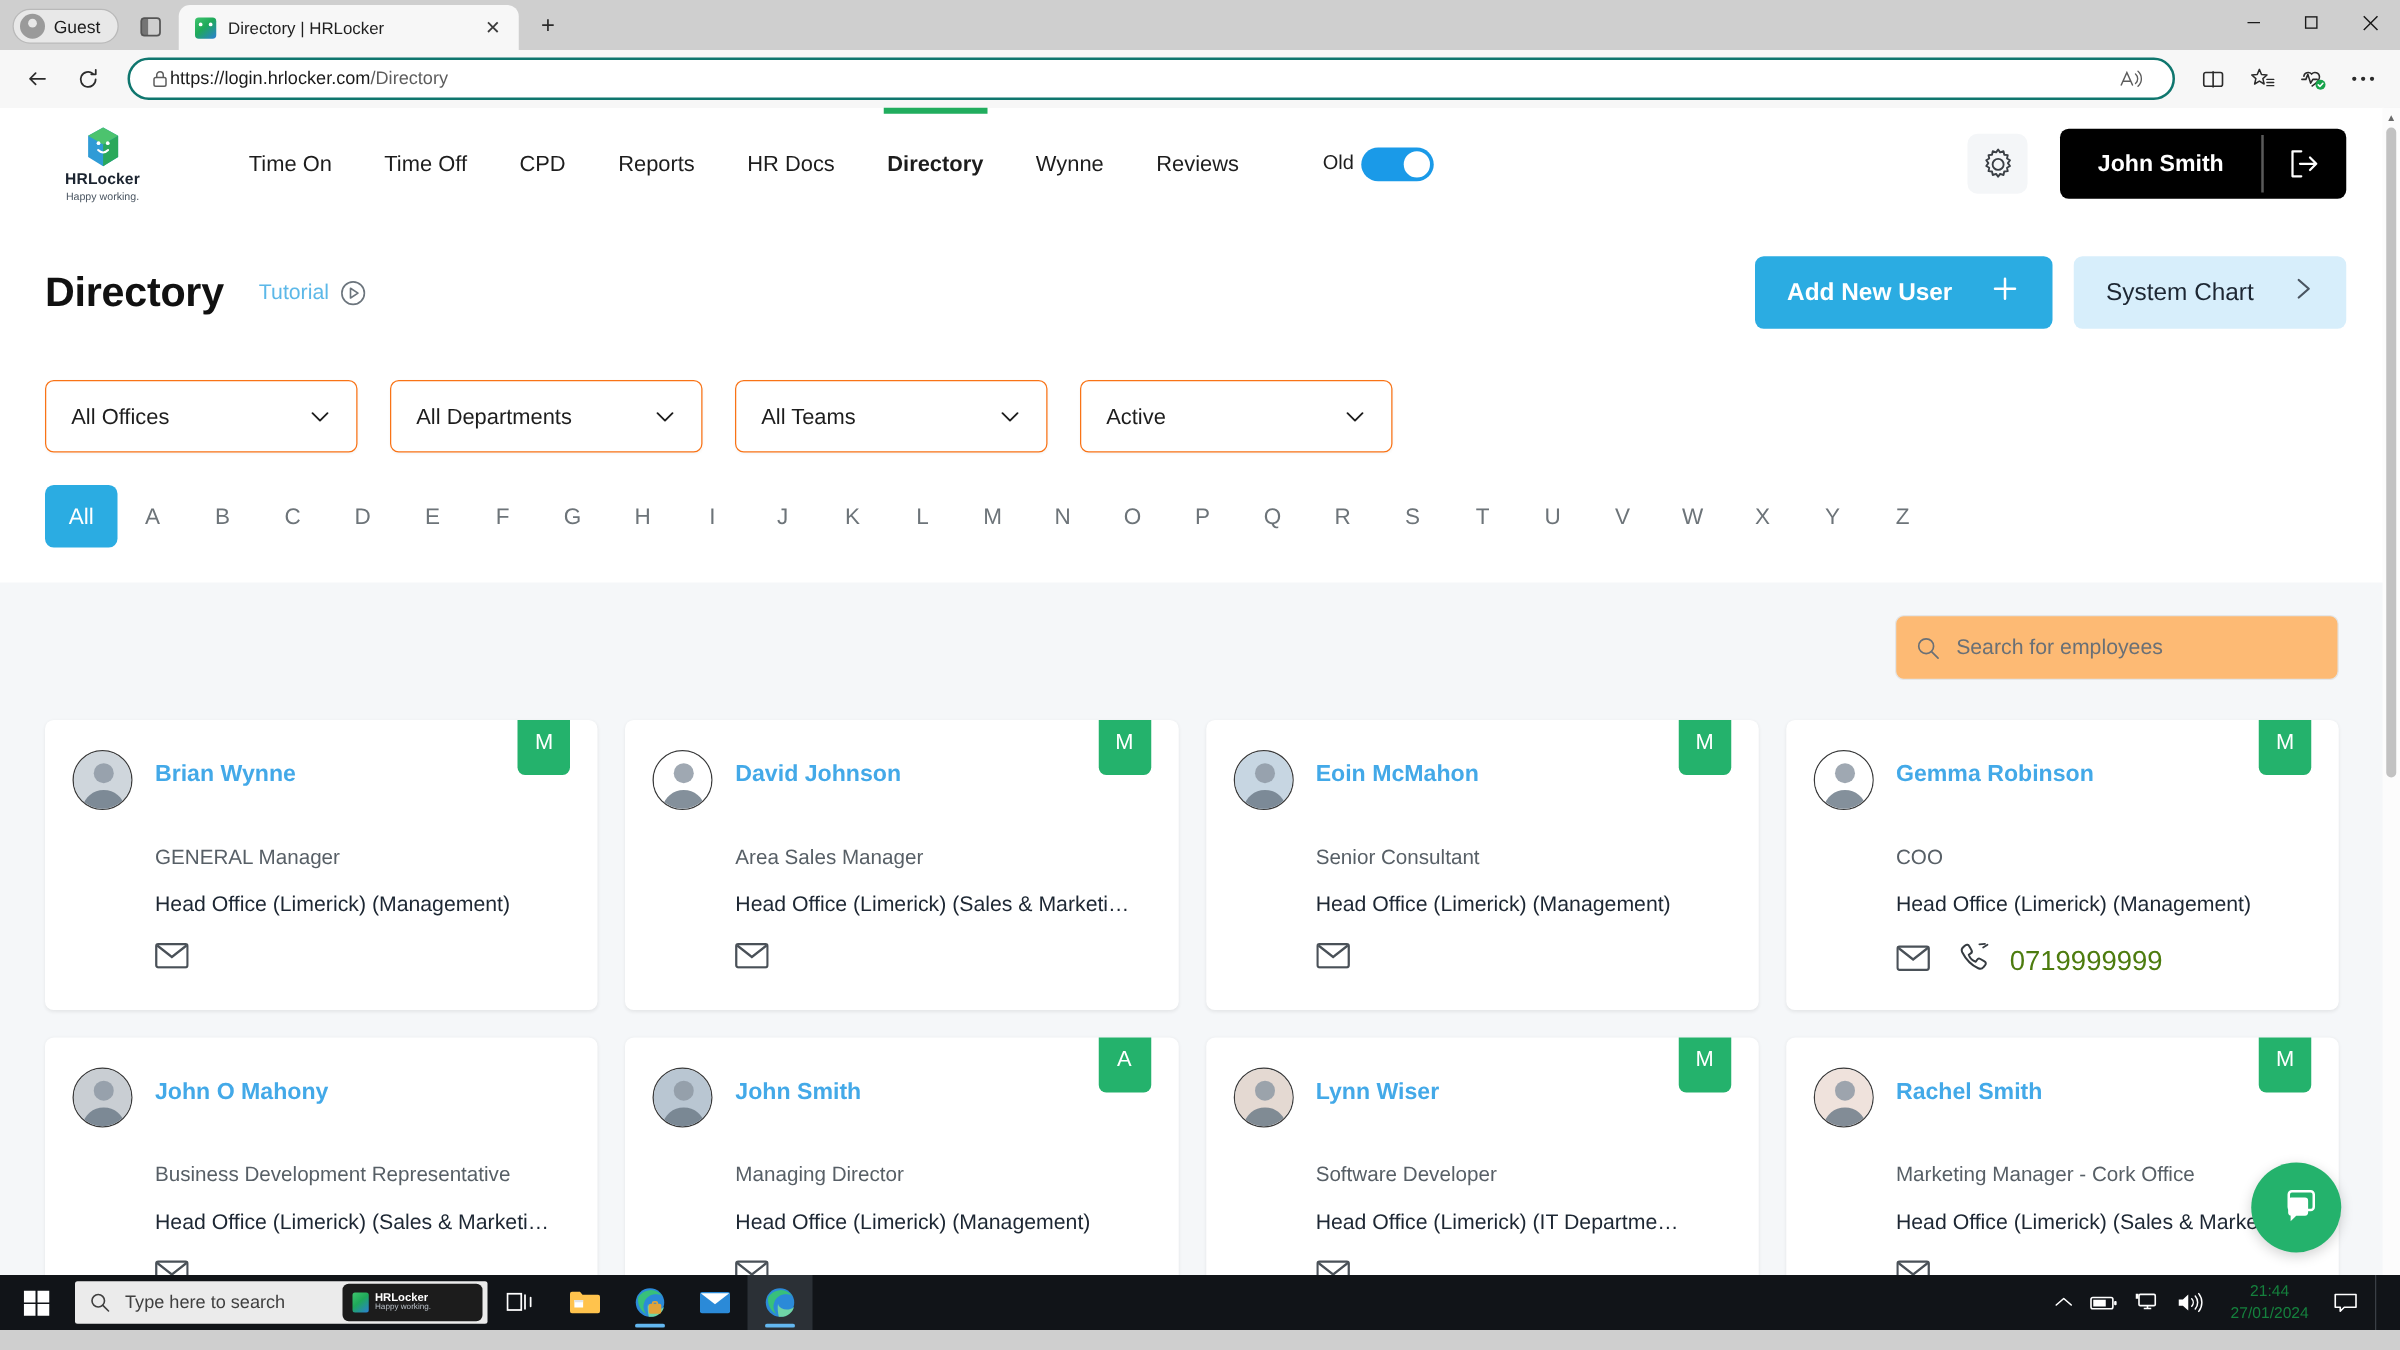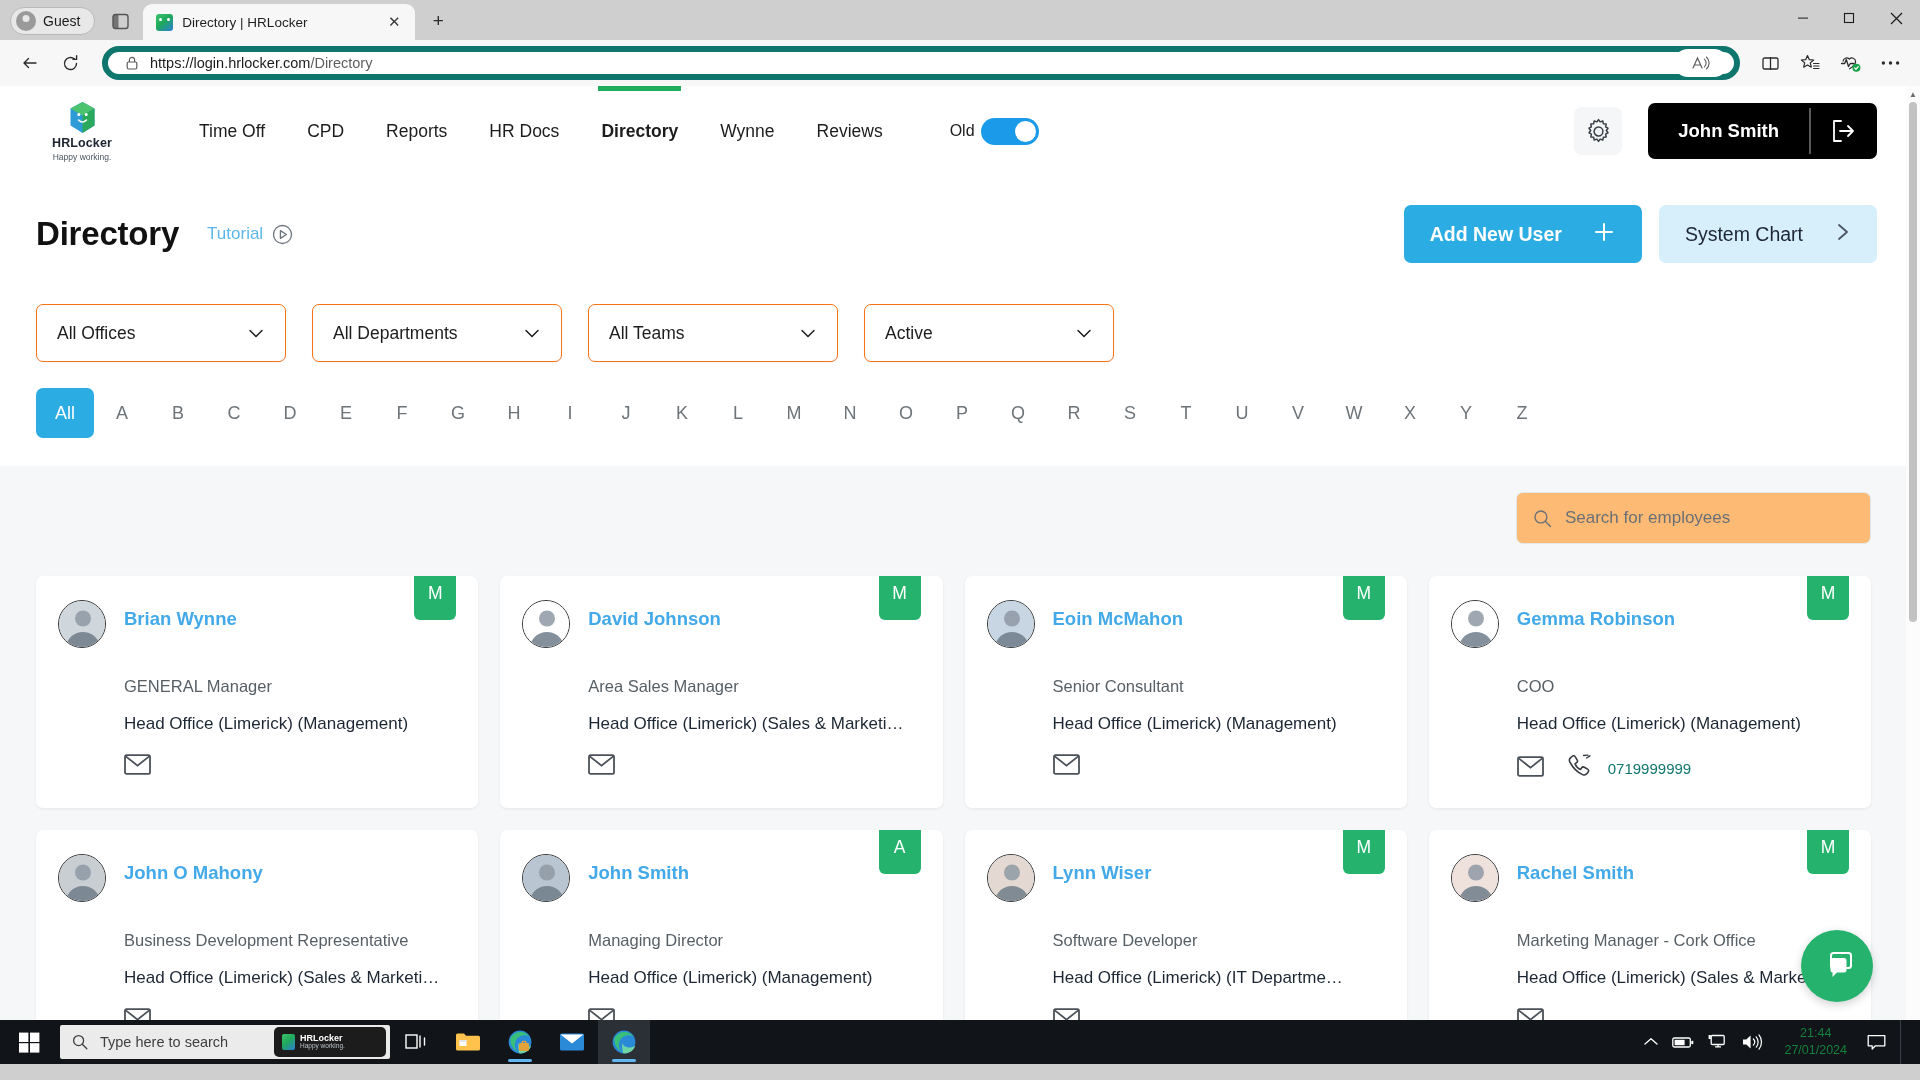--- a/index.html
+++ b/index.html
@@ -72,23 +72,23 @@
     color:#1b1b1b; font-size: 12px; }
   .win-btn.close-btn { width: 48px; }
 
   .toolbar {
     height: 46px; background: #f7f7f7;
     display: flex; align-items: center; padding: 0 12px; gap: 4px;
   }
   .nav-btn { width: 36px; height: 36px; display:flex;align-items:center;justify-content:center; color:#2b2b2b; }
   .urlbar {
     flex: 1; height: 34px; background: #fff; border-radius: 17px;
-    display: flex; align-items: center; gap: 10px; padding: 0 6px 0 16px;
+    display: flex; align-items: center; padding: 0 6px 0 16px;
     margin: 0 8px 0 10px; font-size: 14.5px; color: #5d5d5d;
-    border: 6px solid #0f766e;
+    border: 2px solid #0f766e;
   }
   .url-text { flex:1; white-space: nowrap; overflow: hidden; }
   .url-text b { color:#1b1b1b; font-weight: 400; }
   .url-read { width: 54px; height: 28px; display:flex;align-items:center;justify-content:center;
     border-radius: 14px; background:#fff; }
   .tb-ico { width: 36px; height: 36px; display:flex;align-items:center;justify-content:center; color:#2b2b2b;}
 
   
   .viewport {
     position: absolute; left: 0; top: 86px; width: 1920px; height: 950px;
@@ -211,21 +211,21 @@
     width: 48px; height: 48px; border-radius:50%; border:1.5px solid #3a3a3a;
     overflow:hidden; flex:none; background:#d8dde2;
   }
   .avatar svg { display:block; }
   .cname { color:#43a9e8; font-size: 18.5px; font-weight: 700; line-height: 1.16; padding-top: 8px;
     max-width: 190px;}
   .crole { margin-top: 29px; margin-left: 66px; font-size: 16.5px; color:#575f66; }
   .cloc { margin-top: 18px; margin-left: 66px; font-size: 17px; color:#1d2733;
     white-space: nowrap; overflow: hidden; }
   .ccontact { margin-top: 20px; margin-left: 66px; display:flex; align-items:center; gap: 22px; }
-  .cphone { font-size: 15px; color:#0f766e; margin-left: -6px;}
+  .cphone { font-size: 22px; color:#4d7c0f; margin-left: -6px;}
 
   
   .chatfab {
     position: absolute; right: 47px; bottom: 34px; width: 72px; height: 72px;
     border-radius: 50%; background:#24b26c; display:flex;align-items:center;justify-content:center;
     box-shadow: 0 3px 10px rgba(0,0,0,.18);
   }
 
   
   .scrollbar {
@@ -371,20 +371,21 @@
             <path d="M13.5 14.5 L25.5 7.5 V24.5 L13.5 32 Z" fill="#2aa85c"></path>
             <circle cx="9.8" cy="13.5" r="1.5" fill="#fff"></circle>
             <circle cx="17.2" cy="13.5" r="1.5" fill="#fff"></circle>
             <path d="M9.5 19 q4 4 8 0" fill="none" stroke="#fff" stroke-width="1.6" stroke-linecap="round"></path>
           </svg>
           <div class="logo-name">HRLocker</div>
           <div class="logo-tag">Happy working.</div>
         </div>
 
         <div class="mainnav">
+          <div class="navitem">Time On</div>
           <div class="navitem">Time Off</div>
           <div class="navitem">CPD</div>
           <div class="navitem">Reports</div>
           <div class="navitem">HR Docs</div>
           <div class="navitem active">Directory</div>
           <div class="navitem">Wynne</div>
           <div class="navitem">Reviews</div>
         </div>
 
         <div class="toggle-wrap">

